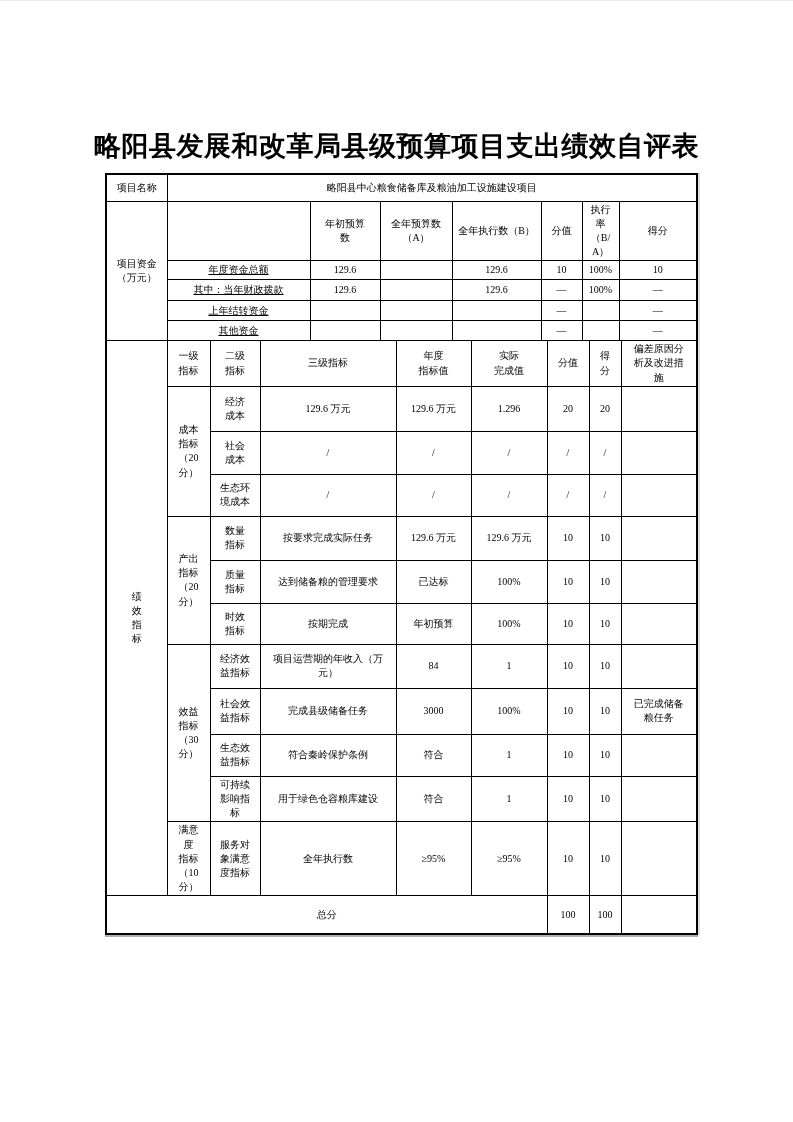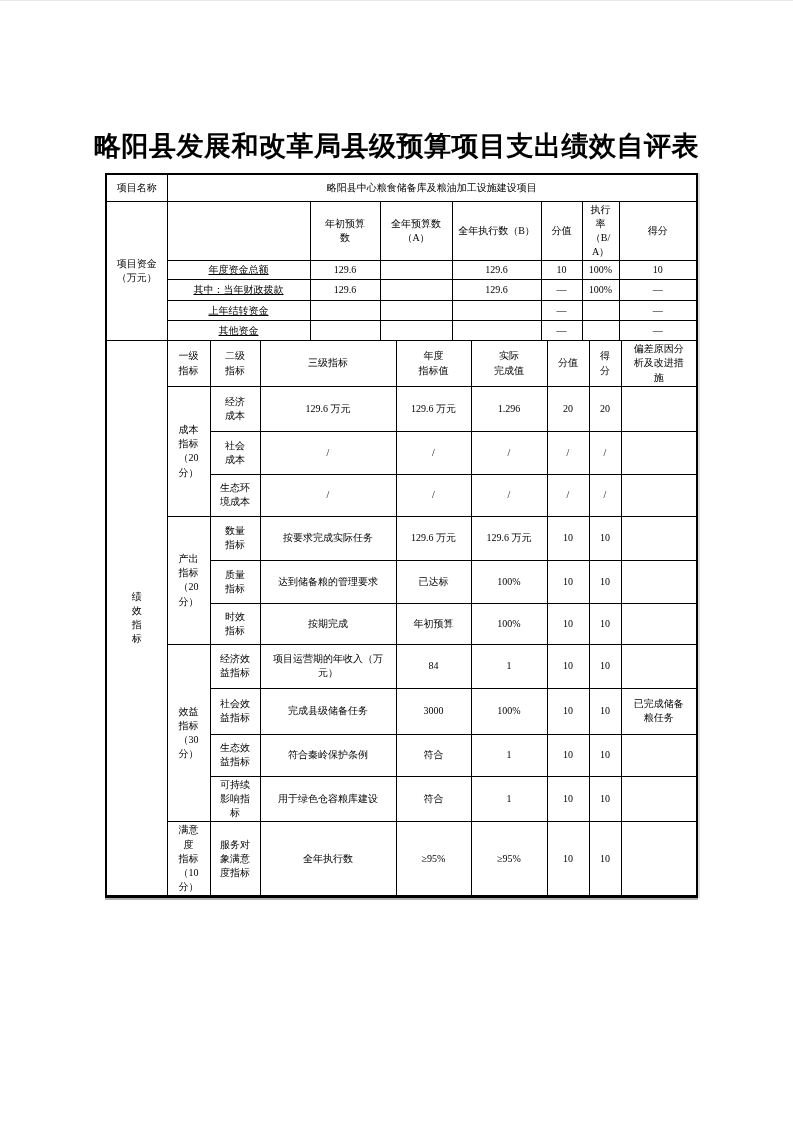--- a/index.html
+++ b/index.html
@@ -315,15 +315,31 @@
         <td>全年执行数</td>
         <td>≥95%</td>
         <td>≥95%</td>
         <td>10</td>
         <td>10</td>
         <td></td>
       </tr>
     </tbody>
       </table>
 
+    <table class="grid final">
+      <colgroup>
+          <col style="width:440px">
+          <col style="width:42px">
+          <col style="width:32px">
+          <col style="width:75px">
+        </colgroup>
+      <tbody>
+          <tr style="height:37px">
+        <td>总分</td>
+        <td>100</td>
+        <td>100</td>
+        <td></td>
+      </tr>
+    </tbody>
+      </table>
 
   </div>
 </div>
 
 </body></html>

